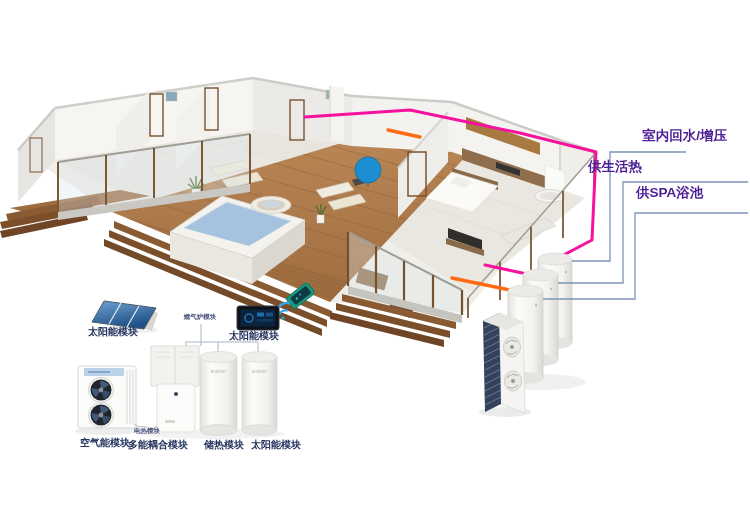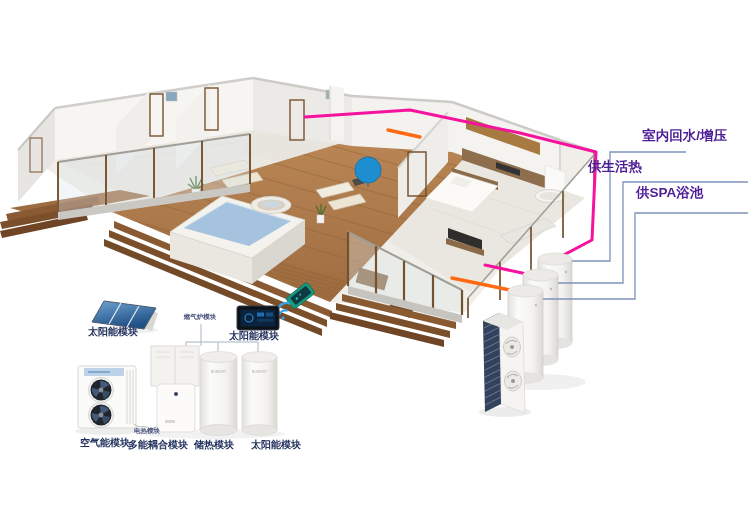--- a/index.html
+++ b/index.html
@@ -396,19 +396,19 @@
 
 
 <div class="callout co1">室内回水/增压</div>
 <div class="callout co2">供生活热</div>
 <div class="callout co3">供SPA浴池</div>
 
 <div class="equip-label" style="left:113px;top:325px;">太阳能模块</div>
 <div class="equip-label" style="left:254px;top:329px;">太阳能模块</div>
 <div class="equip-label" style="left:105px;top:436px;">空气能模块</div>
 <div class="equip-label" style="left:158px;top:438px;">多能耦合模块</div>
-<div class="equip-label" style="left:214px;top:438px;">储热模块</div>
+<div class="equip-label" style="left:224px;top:438px;">储热模块</div>
 <div class="equip-label" style="left:276px;top:438px;">太阳能模块</div>
 
 <div class="tiny-label" style="left:200px;top:313px;">燃气炉模块</div>
 <div class="tiny-label" style="left:147px;top:427px;">电热模块</div>
 
 </div>
 
 </body></html>

